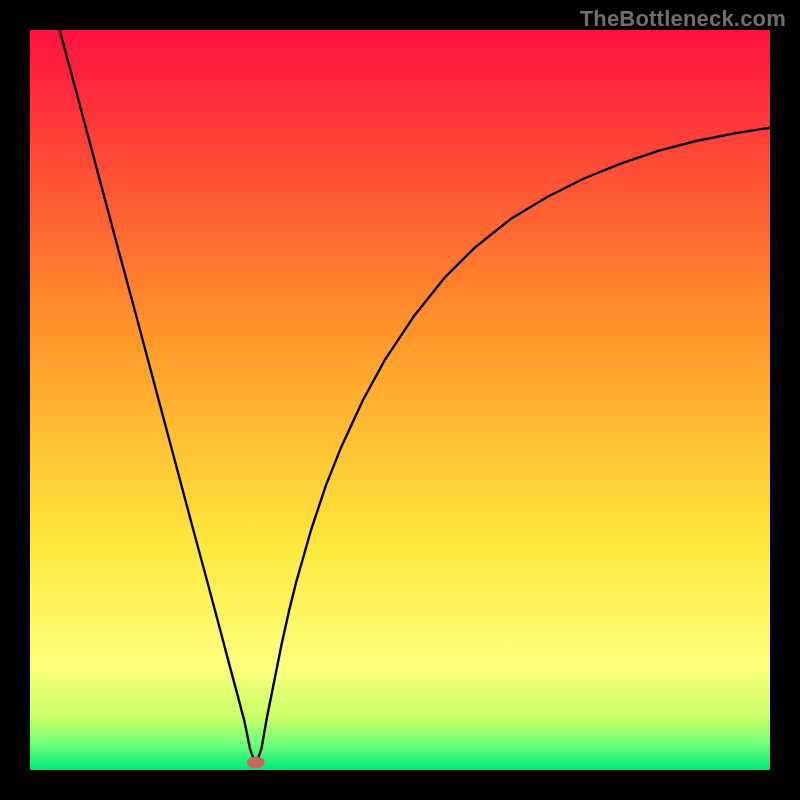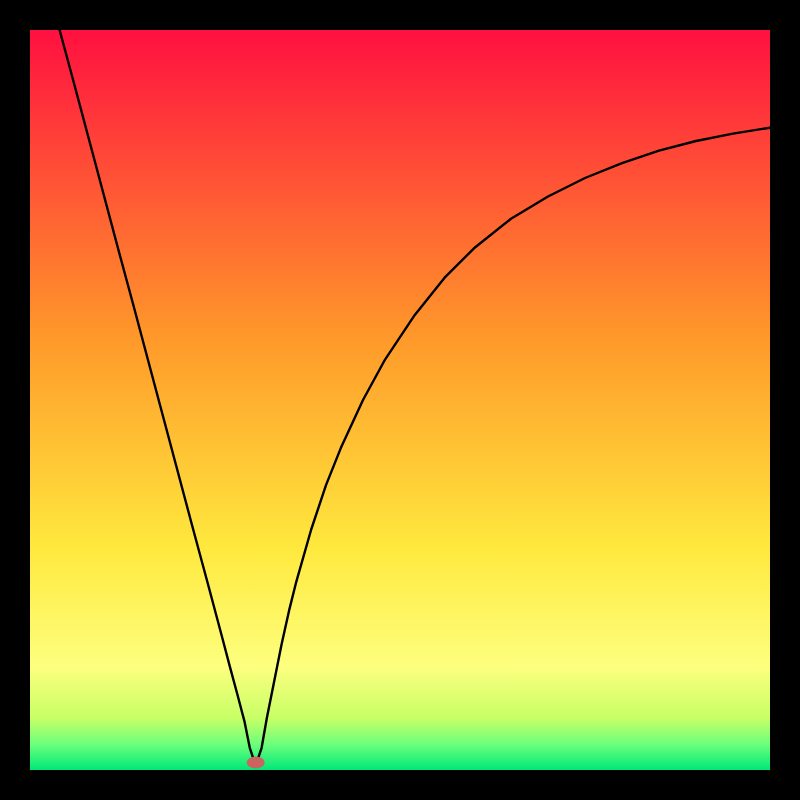--- a/index.html
+++ b/index.html
@@ -34,20 +34,21 @@
     color: #6f6f6f;
     letter-spacing: 0.2px;
     user-select: none;
   }
   svg { display: block; }
 </style>
 </head>
 <body>
 
 <div class="frame">
+  <div class="watermark">TheBottleneck.com</div>
 
   <div class="plot-area">
     <svg id="chart-svg" width="740" height="740" viewBox="0 0 740 740">
       <defs>
         <linearGradient id="bg-grad" x1="0" y1="0" x2="0" y2="1">
             <stop offset="0%" stop-color="#ff1040"></stop>
             <stop offset="42%" stop-color="#ff9a2a"></stop>
             <stop offset="70%" stop-color="#ffe93e"></stop>
             <stop offset="86%" stop-color="#fdff7e"></stop>
             <stop offset="93%" stop-color="#c7ff66"></stop>

